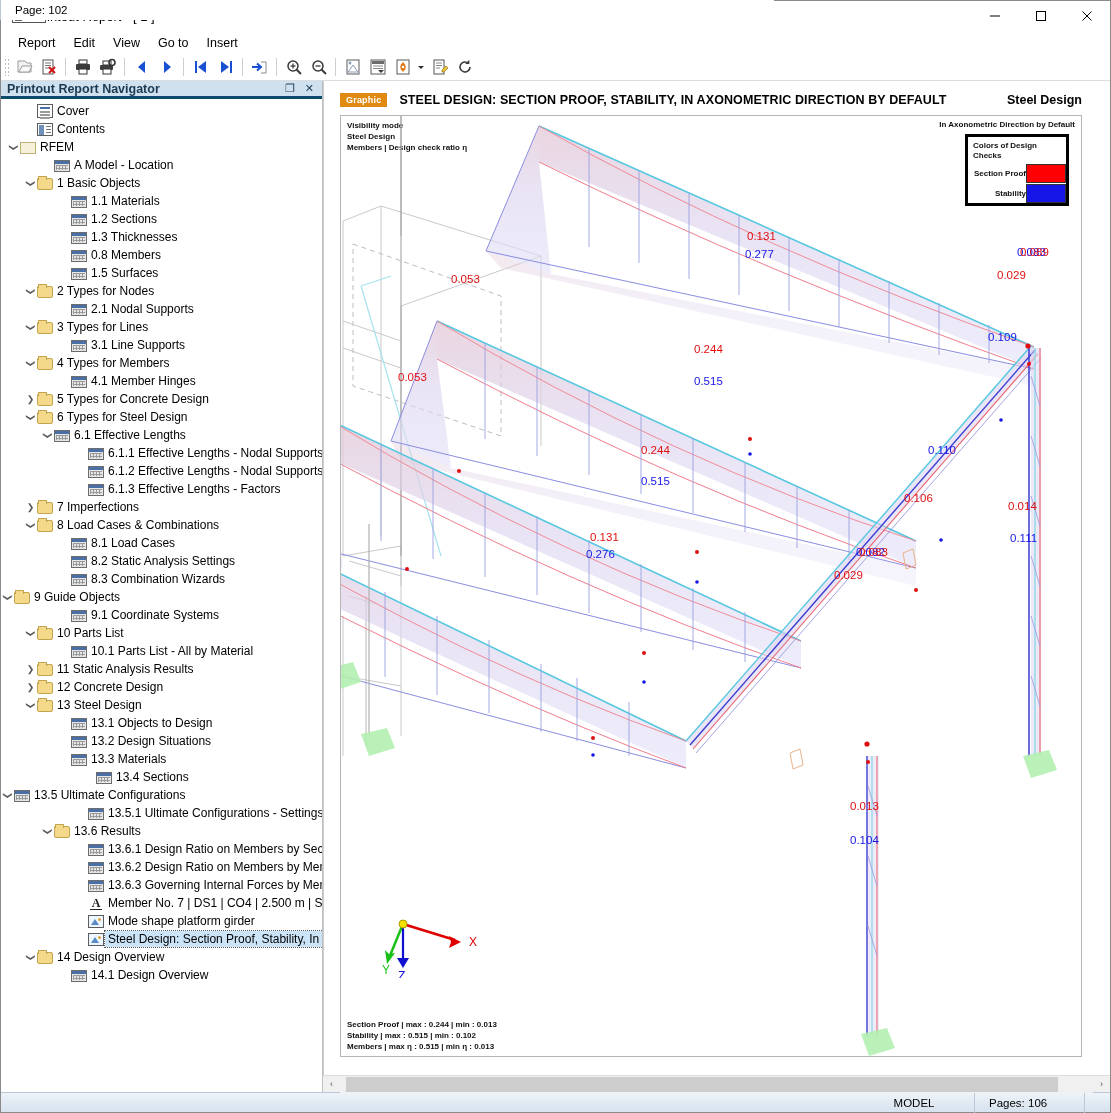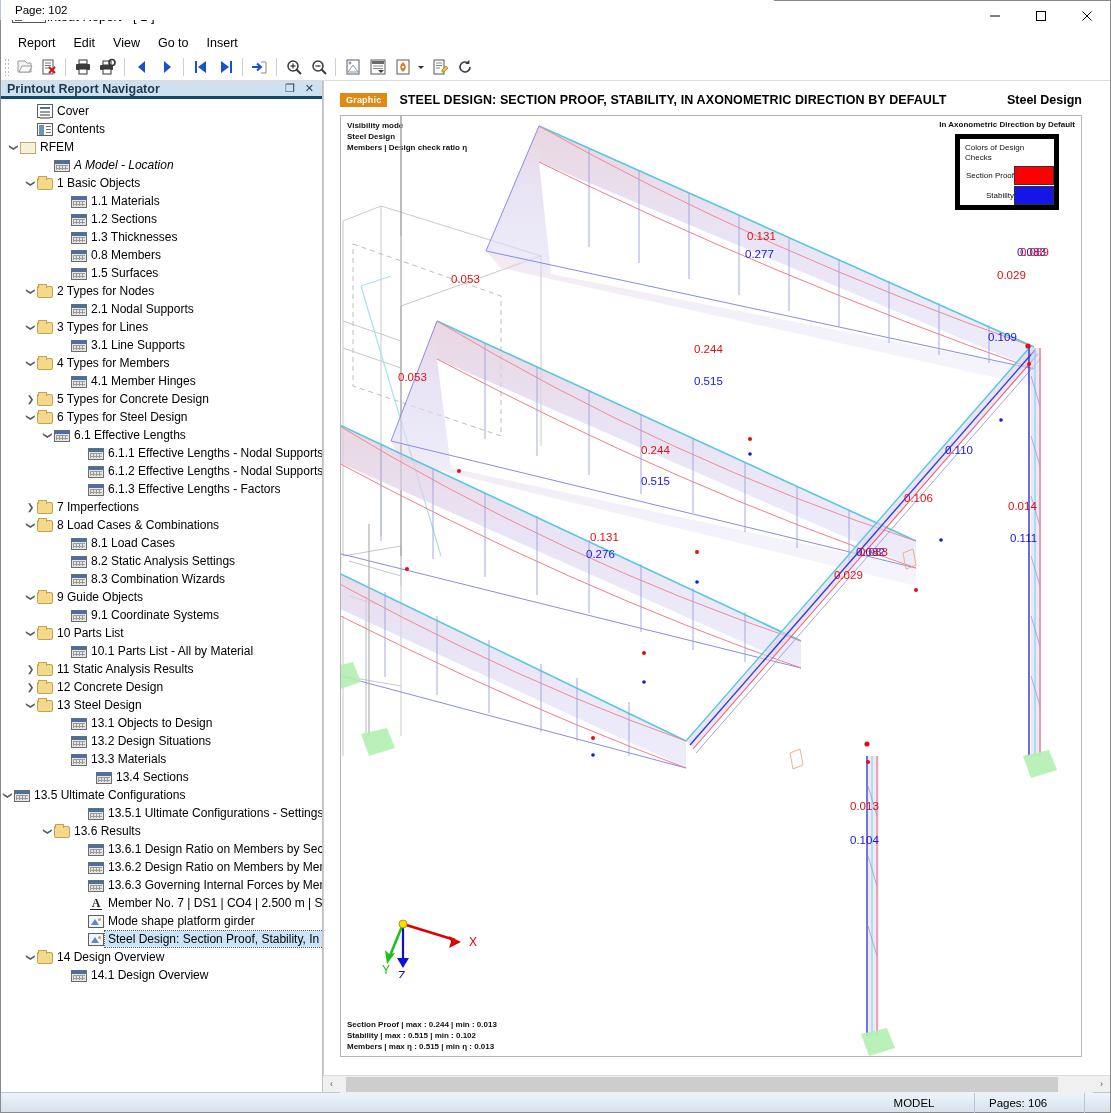--- a/index.html
+++ b/index.html
@@ -181,23 +181,23 @@
   }
   .gb-topleft {
     position: absolute; left: 6px; top: 4px; font-size: 8px; color: #111;
     line-height: 11px; font-weight: 600;
   }
   .gb-topright {
     position: absolute; right: 6px; top: 4px; font-size: 8px; color: #111;
     font-weight: 600;
   }
   .legend-box {
-    position: absolute; right: 22px; top: 18px;
-    width: 104px; border: 5px solid #000000; background: #fff;
-    font-size: 8px; font-weight: 400; color: #111;
+    position: absolute; right: 12px; top: 18px;
+    width: 104px; border: 3px solid #000000; background: #fff;
+    font-size: 8px; font-weight: 700; color: #111;
   }
   .legend-title { padding: 4px 4px 2px 5px; line-height: 10px; }
   .legend-row { display: flex; align-items: center; height: 20px; padding: 0 0 0 5px; }
   .legend-row .lr-label { flex: 1; text-align: right; }
   .legend-row .lr-swatch { width: 40px; height: 19px; border: 1px solid #333; }
   .gb-footer {
     position: absolute; left: 6px; bottom: 4px;
     font-size: 8px; color: #111; line-height: 11px; font-weight: 600;
   }
   .axis-ind { position: absolute; left: 40px; bottom: 78px; width: 120px; height: 70px; }
@@ -427,21 +427,21 @@
           <div class="tnode" style="padding-left: 23px;">
             <span class="twist"><i style="font-style:normal"></i></span>
             <span class="ico ico-contents"></span>
             <span class="tlabel">Contents</span>
           </div>
           <div class="tnode" style="padding-left: 6px;">
             <span class="twist"><i style="transform:rotate(90deg);display:inline-block;font-style:normal">❯</i></span>
             <span class="ico ico-folder-open"></span>
             <span class="tlabel">RFEM</span>
           </div>
-          <div class="tnode" style="padding-left: 40px; font-style: italic;">
+          <div class="tnode" style="padding-left: 40px;">
             <span class="twist"><i style="font-style:normal"></i></span>
             <span class="ico ico-table"></span>
             <span class="tlabel">A Model - Location</span>
           </div>
           <div class="tnode" style="padding-left: 23px;">
             <span class="twist"><i style="transform:rotate(90deg);display:inline-block;font-style:normal">❯</i></span>
             <span class="ico ico-folder"></span>
             <span class="tlabel">1 Basic Objects</span>
           </div>
           <div class="tnode" style="padding-left: 57px;">
@@ -547,21 +547,21 @@
           <div class="tnode" style="padding-left: 57px;">
             <span class="twist"><i style="font-style:normal"></i></span>
             <span class="ico ico-table"></span>
             <span class="tlabel">8.2 Static Analysis Settings</span>
           </div>
           <div class="tnode" style="padding-left: 57px;">
             <span class="twist"><i style="font-style:normal"></i></span>
             <span class="ico ico-table"></span>
             <span class="tlabel">8.3 Combination Wizards</span>
           </div>
-          <div class="tnode" style="padding-left: 23px;">
+          <div class="tnode" style="">
             <span class="twist"><i style="transform:rotate(90deg);display:inline-block;font-style:normal">❯</i></span>
             <span class="ico ico-folder"></span>
             <span class="tlabel">9 Guide Objects</span>
           </div>
           <div class="tnode" style="padding-left: 57px;">
             <span class="twist"><i style="font-style:normal"></i></span>
             <span class="ico ico-table"></span>
             <span class="tlabel">9.1 Coordinate Systems</span>
           </div>
           <div class="tnode" style="padding-left: 23px;">
@@ -897,21 +897,21 @@
                 <span class="vlabel" style="position: absolute; left: 406px; top: 114px; color: rgb(224, 16, 16);">0.131</span>
                 <span class="vlabel" style="position: absolute; left: 404px; top: 132px; color: rgb(21, 21, 232);">0.277</span>
                 <span class="vlabel" style="position: absolute; left: 110px; top: 157px; color: rgb(224, 16, 16);">0.053</span>
                 <span class="vlabel" style="position: absolute; left: 676px; top: 130px; color: rgb(21, 21, 232);">0.083</span>
                 <span class="vlabel" style="position: absolute; left: 679px; top: 130px; color: rgb(224, 16, 16);">0.089</span>
                 <span class="vlabel" style="position: absolute; left: 656px; top: 153px; color: rgb(224, 16, 16);">0.029</span>
                 <span class="vlabel" style="position: absolute; left: 647px; top: 215px; color: rgb(21, 21, 232);">0.109</span>
                 <span class="vlabel" style="position: absolute; left: 353px; top: 227px; color: rgb(224, 16, 16);">0.244</span>
                 <span class="vlabel" style="position: absolute; left: 353px; top: 259px; color: rgb(21, 21, 232);">0.515</span>
                 <span class="vlabel" style="position: absolute; left: 57px; top: 255px; color: rgb(224, 16, 16);">0.053</span>
-                <span class="vlabel" style="position: absolute; left: 604px; top: 328px; color: rgb(21, 21, 232); text-align: center;">0.110</span>
+                <span class="vlabel" style="position: absolute; left: 587px; top: 328px; color: rgb(21, 21, 232); text-align: center;">0.110</span>
                 <span class="vlabel" style="position: absolute; left: 300px; top: 328px; color: rgb(224, 16, 16);">0.244</span>
                 <span class="vlabel" style="position: absolute; left: 300px; top: 359px; color: rgb(21, 21, 232);">0.515</span>
                 <span class="vlabel" style="position: absolute; left: 563px; top: 376px; color: rgb(224, 16, 16);">0.106</span>
                 <span class="vlabel" style="position: absolute; left: 667px; top: 384px; color: rgb(224, 16, 16);">0.014</span>
                 <span class="vlabel" style="position: absolute; left: 669px; top: 416px; color: rgb(21, 21, 232);">0.111</span>
                 <span class="vlabel" style="position: absolute; left: 249px; top: 415px; color: rgb(224, 16, 16);">0.131</span>
                 <span class="vlabel" style="position: absolute; left: 245px; top: 432px; color: rgb(21, 21, 232);">0.276</span>
                 <span class="vlabel" style="position: absolute; left: 515px; top: 430px; color: rgb(21, 21, 232);">0.082</span>
                 <span class="vlabel" style="position: absolute; left: 518px; top: 430px; color: rgb(224, 16, 16);">0.083</span>
                 <span class="vlabel" style="position: absolute; left: 493px; top: 453px; color: rgb(224, 16, 16);">0.029</span>

